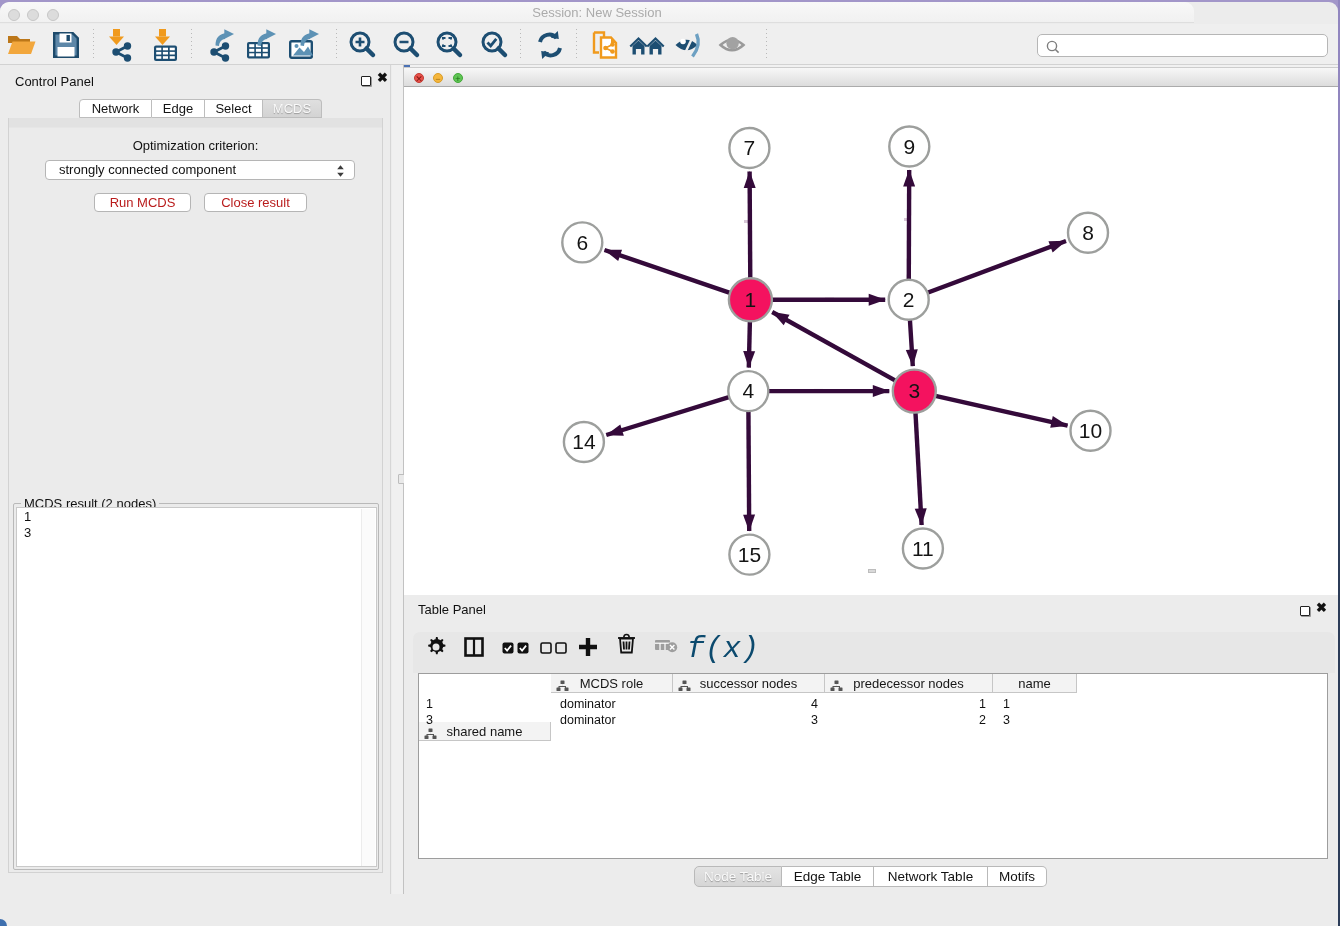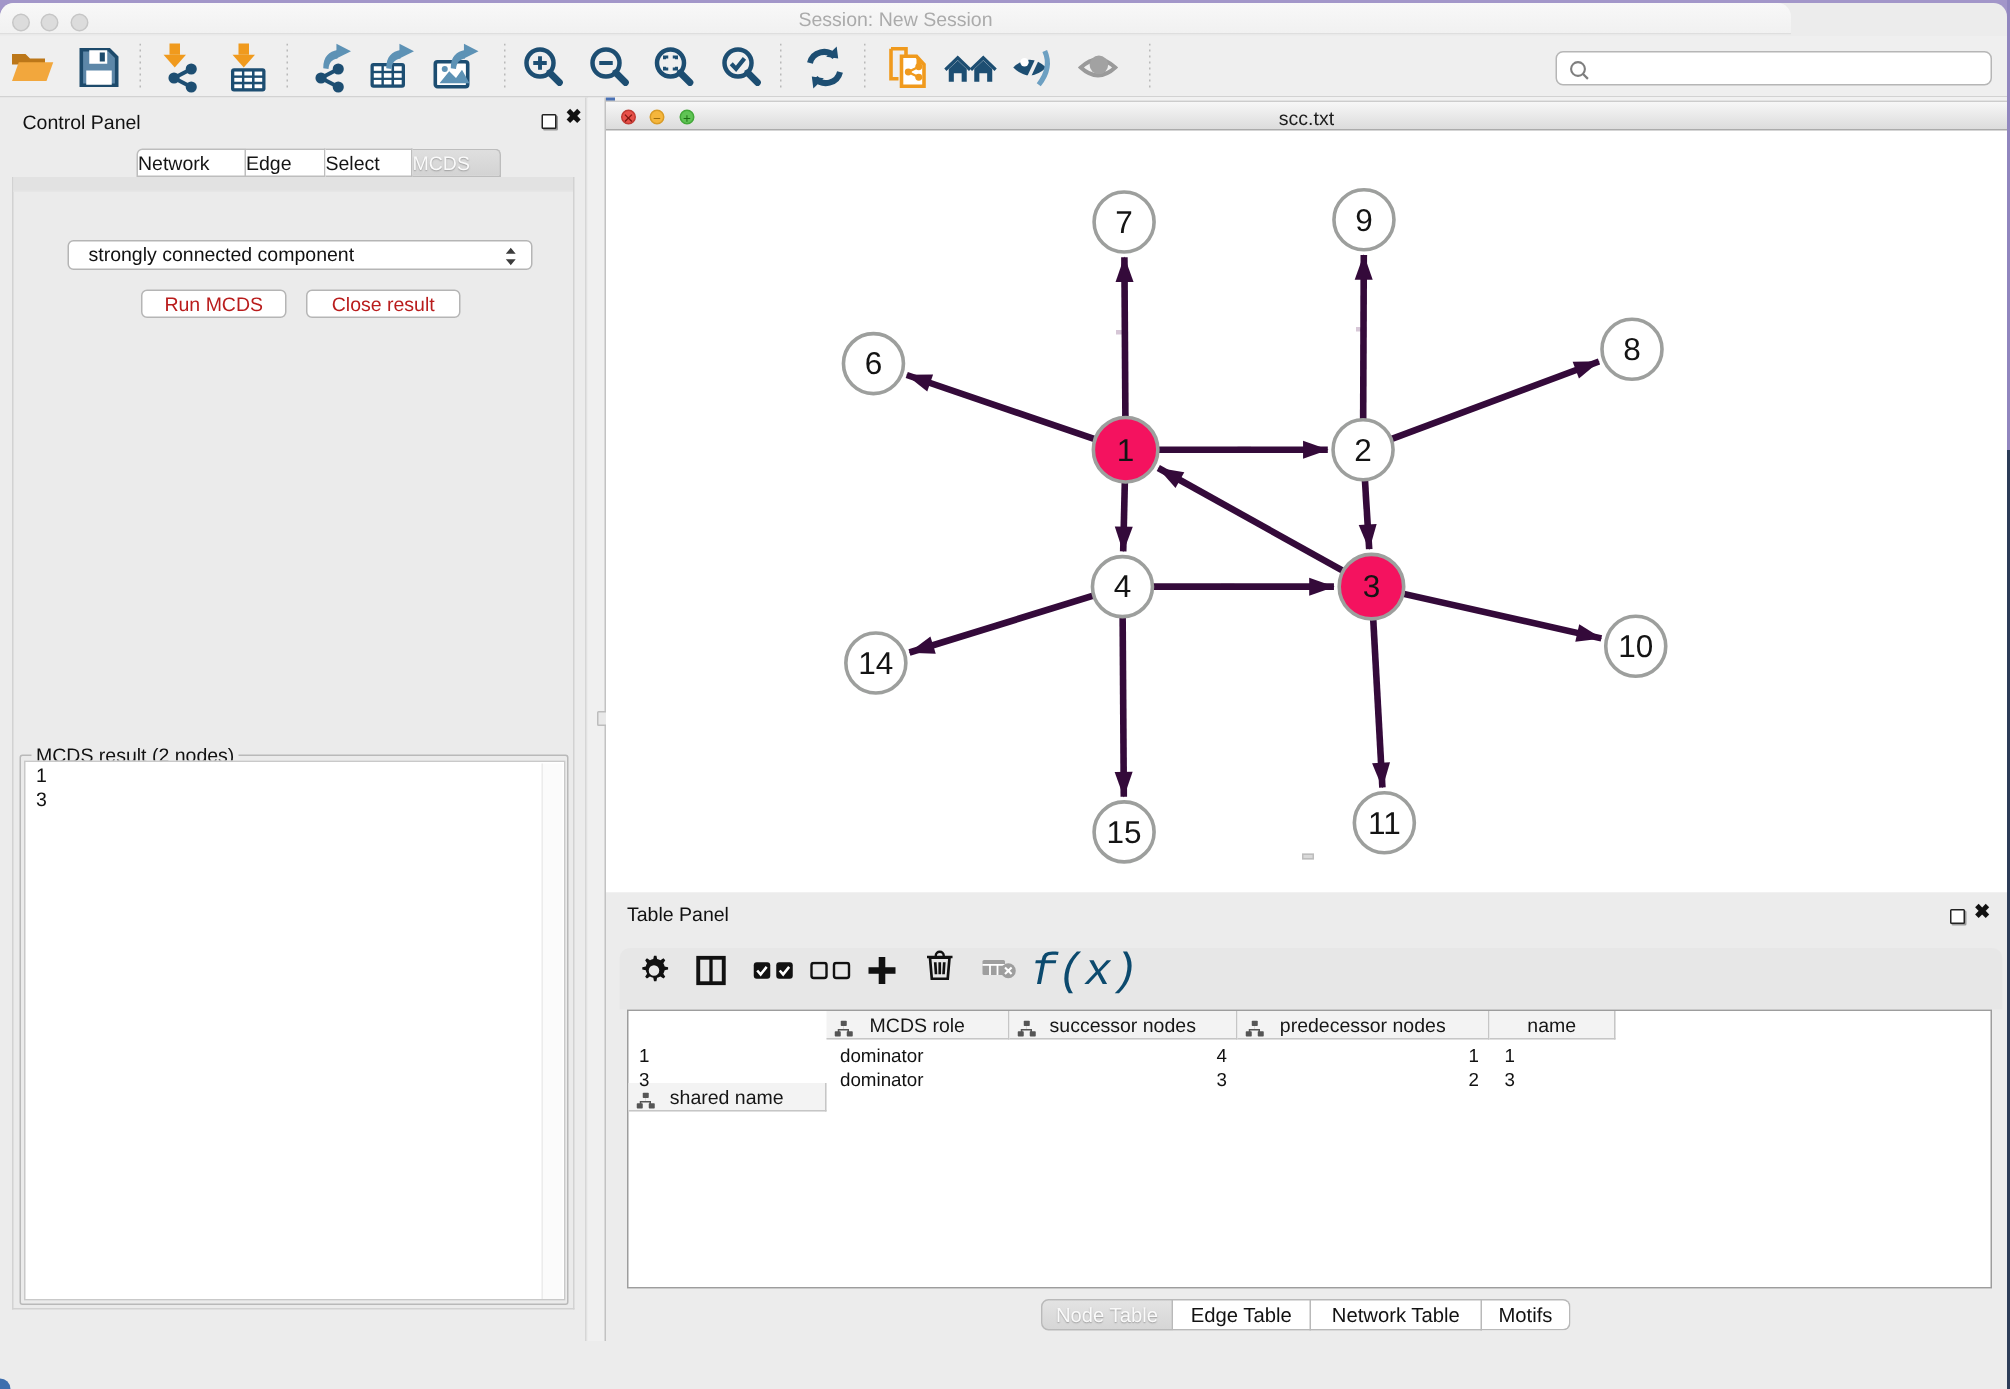--- a/index.html
+++ b/index.html
@@ -14,21 +14,21 @@
 #toolbar { position:absolute; left:0; top:22px; width:1338px; height:41px; background:#efefef; border-bottom:1px solid #d2d2d2; }
 .tsep { position:absolute; top:5px; height:30px; width:1px; background-image:linear-gradient(#b9b9b9 33%, rgba(0,0,0,0) 0%); background-size:1px 4px; }
 .ticon { position:absolute; top:4px; }
 #searchbox { position:absolute; left:1037px; top:10px; width:291px; height:23px; background:#fff; border:1px solid #b6b6b6; border-radius:5px; }
 
 #cpanel { position:absolute; left:0; top:63px; width:391px; height:829px; background:#ececec; border-right:1px solid #d6d6d6; }
 #cpanel-title { position:absolute; left:15px; top:9px; font-size:13px; color:#111; }
 .float-ic { position:absolute; width:10px; height:10px; border:1.6px solid #222; border-radius:1px; background:#fff; box-shadow:1px 1px 0 #9a9a9a; }
 .close-ic { position:absolute; font-size:13px; color:#111; font-weight:bold; }
 
-.tab { position:absolute; top:34px; height:19px; font-size:13px; color:#141414; background:#fff; border:1px solid #bdbdbd; line-height:18px;margin-left:12px; }
+.tab { position:absolute; top:34px; height:19px; font-size:13px; color:#141414; background:#fff; border:1px solid #bdbdbd; text-align:center; line-height:18px; }
 
 #tabcontent { position:absolute; left:8px; top:53px; width:375px; height:755px; background:#ebebeb; border:1px solid #d2d2d2; border-top:none; }
 #tabcontent .topstrip { position:absolute; left:0; top:0; width:100%; height:10px; background:#e2e2e2; border-bottom:1px solid #e6e6e6; }
 .ctext { font-size:13px; color:#111; }
 .combo { position:absolute; left:36px; top:42px; width:310px; height:20px; background:#fff; border:1px solid #b5b5b5; border-radius:4px; font-size:13px; color:#111; line-height:18px; padding-left:13px; }
 .btn { position:absolute; top:75px; height:19px; background:#fff; border:1px solid #b5b5b5; border-radius:4px; font-size:13px; color:#b91c1c; text-align:center; line-height:17px; }
 
 #groupbox { position:absolute; left:4px; top:385px; width:366px; height:367px; border:1px solid #b9b9b9; border-radius:2px; }
 #groupbox .glabel { position:absolute; left:7px; top:-8px; background:#ebebeb; padding:0 3px; font-size:13px; color:#111; }
 #glist { position:absolute; left:2px; top:3px; width:361px; height:360px; background:#fff; border:1px solid #c9c9c9; font-size:13px; color:#111; }
@@ -226,20 +226,21 @@
   <div id="cpanel">
     <div id="cpanel-title">Control Panel</div>
     <div class="float-ic" style="left:361px; top:11px;"></div>
     <div class="close-ic" style="left:377px; top:5px;">✖</div>
     <div class="tab" style="left:79px; width:73px; border-radius:4px 0 0 0;">Network</div>
     <div class="tab" style="left:152px; width:53px; border-left:none;">Edge</div>
     <div class="tab" style="left:205px; width:58px; border-left:none;">Select</div>
     <div class="tab" style="left:263px; width:59px; border-left:none; border-radius:0 4px 0 0; background:linear-gradient(#dfdfdf,#d3d3d3); color:#fafafa; text-shadow:0 1px 1px #9a9a9a;">MCDS</div>
     <div id="tabcontent">
       <div class="topstrip"></div>
+      <div class="ctext" style="position:absolute; left:0; top:20px; width:100%; text-align:center;">Optimization criterion:</div>
       <div class="combo">strongly connected component<svg style="position:absolute;right:9px;top:3px;" width="9" height="14" viewBox="0 0 9 14">
             <path d="M1.2 5.2 L4.5 1.2 L7.8 5.2 Z M1.2 8.8 L4.5 12.8 L7.8 8.8 Z" fill="#3c3c3c"></path>
           </svg></div>
       <div class="btn" style="left:85px; width:97px;">Run MCDS</div>
       <div class="btn" style="left:195px; width:103px;">Close result</div>
       <div id="groupbox">
         <div class="glabel">MCDS result (2 nodes)</div>
         <div id="glist">
           <div style="position:absolute;left:7px;top:1px;">1</div>
           <div style="position:absolute;left:7px;top:17px;">3</div>
@@ -248,21 +249,20 @@
       </div>
     </div>
   </div>
   <div id="vgap"></div>
   <div id="vline"></div>
   <div style="position:absolute;left:398px;top:472px;width:7px;height:10px;background:#e9e9e9;border:1px solid #bdbdbd;border-radius:1px;"></div>
   <div id="netwin">
     <div style="position:absolute;left:0;top:0;width:934px;height:2px;background:#f1f1f1;"></div>
     <div style="position:absolute;left:0;top:0;width:6px;height:6px;background:#4a71b4;"></div>
     <div id="nettitle">
-      <div class="t">scc.txt</div>
       <div class="mtl" style="left:10px; background:#e8514a; border:1px solid #c13b34; color:#7c150f;">✕</div>
       <div class="mtl" style="left:29px; background:#f5b63c; border:1px solid #d99c27; color:#9a6a0a;">−</div>
       <div class="mtl" style="left:49px; background:#5fc454; border:1px solid #43a839; color:#1d6e14;">+</div>
     </div>
     <svg id="graph" style="position:absolute;left:0;top:22px;" width="934" height="508" viewBox="0 0 934 508">
         <defs>
           <marker id="arr" markerUnits="userSpaceOnUse" markerWidth="18" markerHeight="13" refX="17" refY="6.5" orient="auto">
             <path d="M0.5,0.5 L17.5,6.5 L0.5,12.5 Z" fill="#340a3a"></path>
           </marker>
         </defs>

